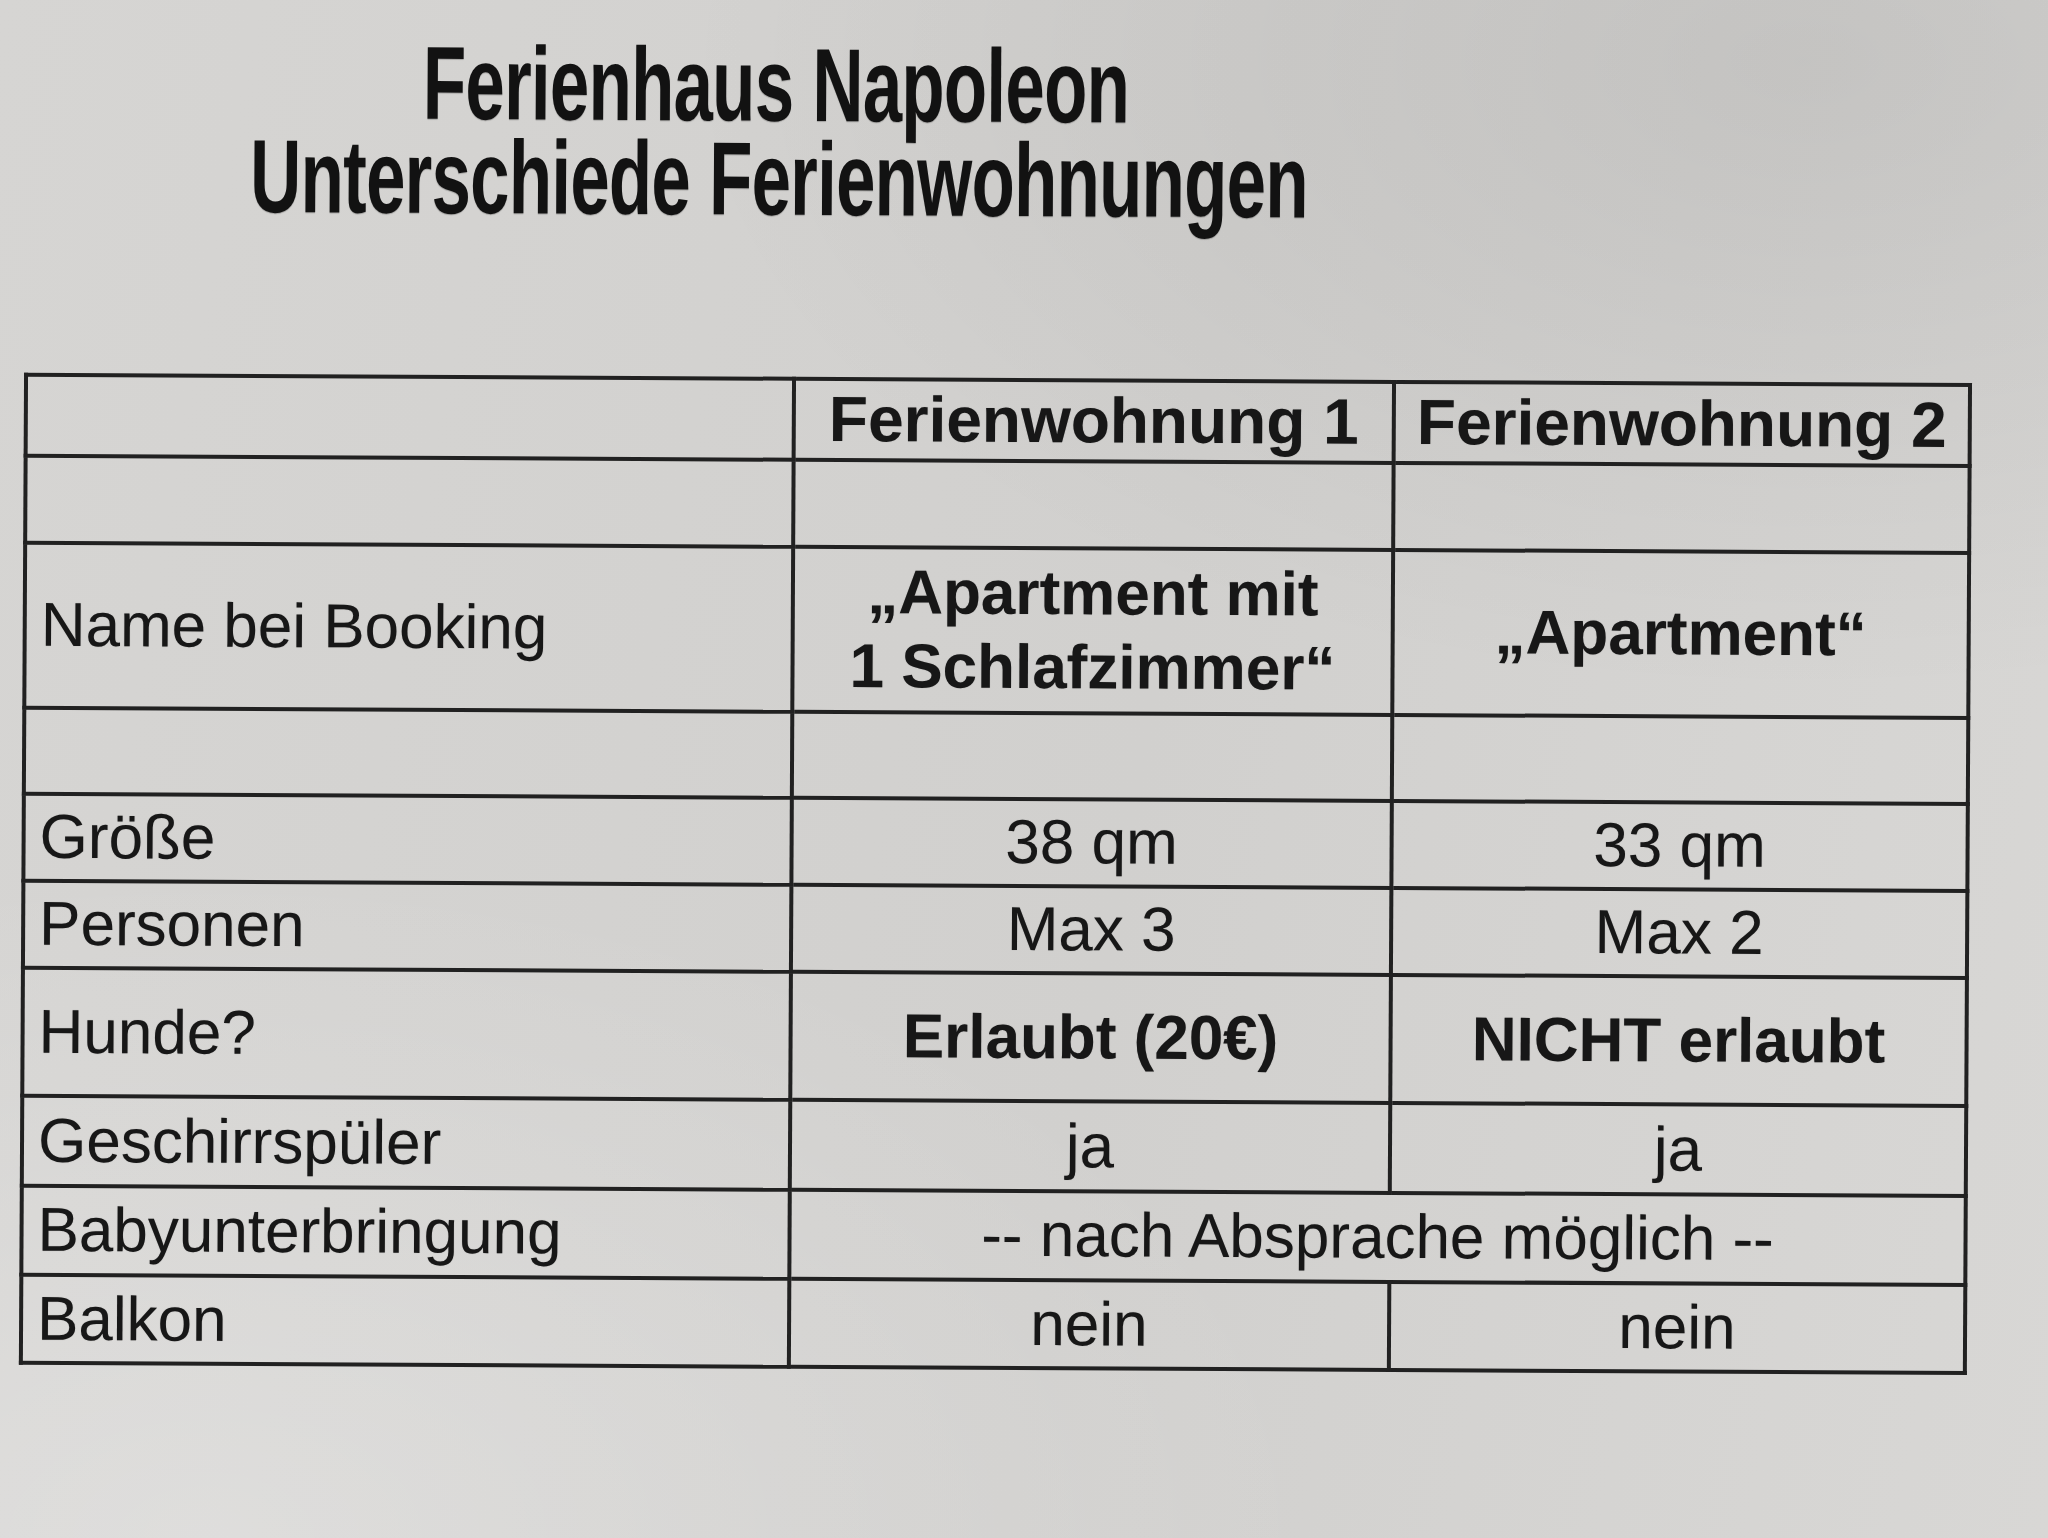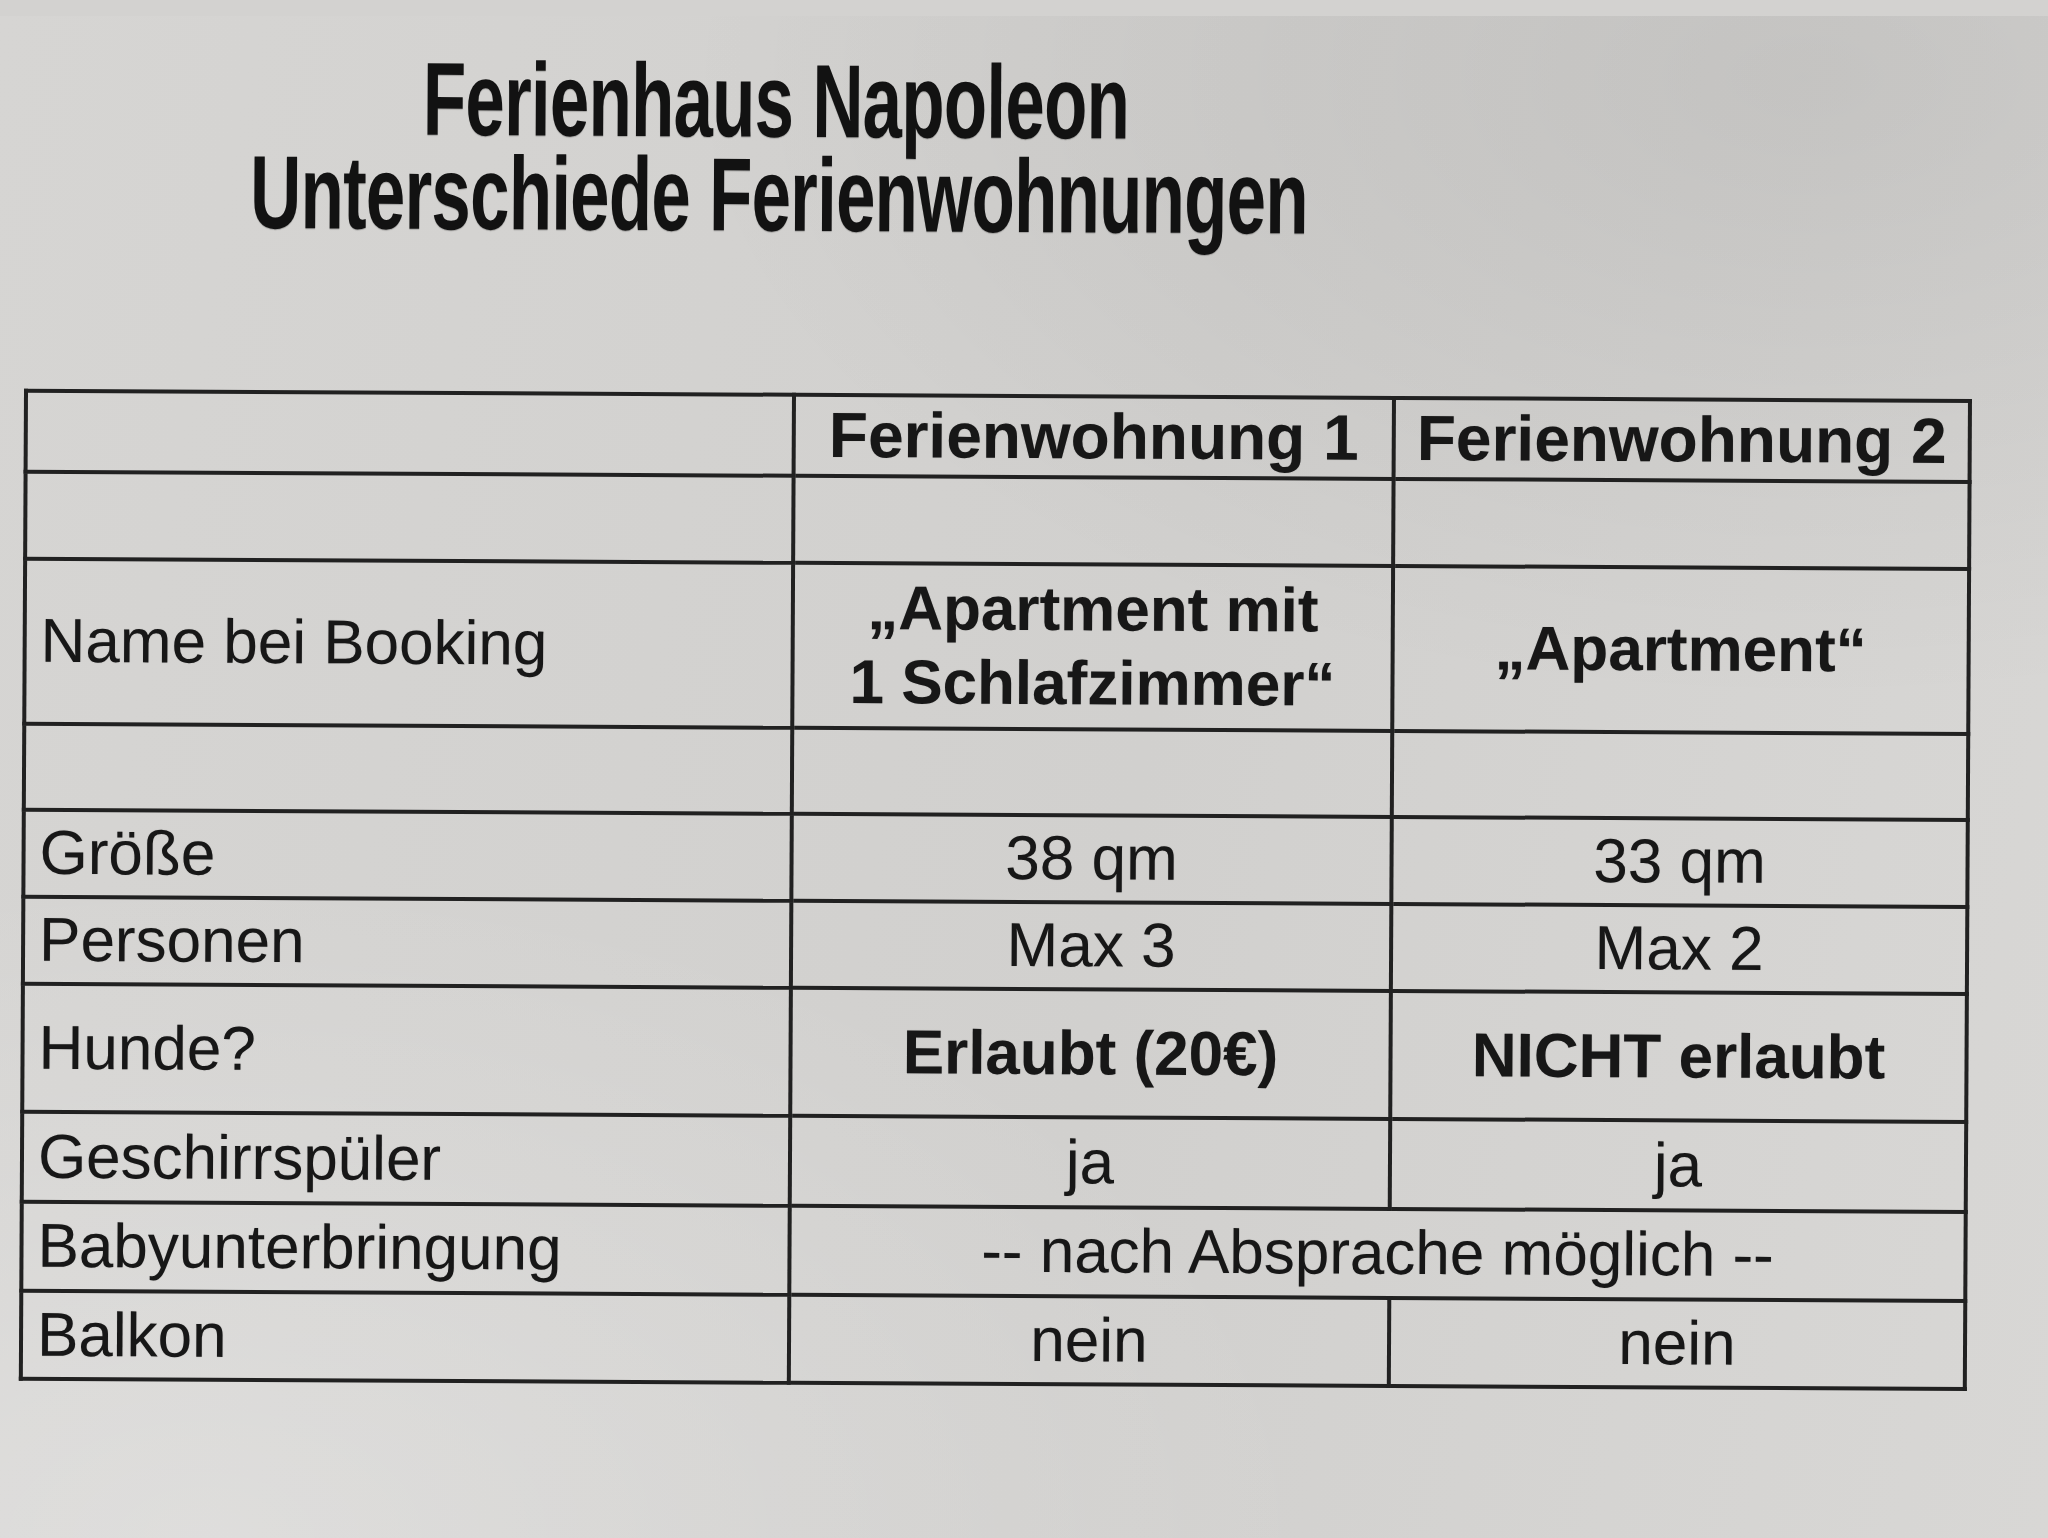--- a/index.html
+++ b/index.html
@@ -8,21 +8,20 @@
     background:#d3d2d0;
     font-family:"Liberation Sans",sans-serif;
     color:#1a1a1a;
   }
   .sheet{
     position:absolute;inset:0;
     background:
       radial-gradient(120% 90% at 88% 4%, rgba(0,0,0,.08), transparent 46%),
       radial-gradient(100% 80% at 10% 100%, rgba(255,255,255,.24), transparent 55%),
       linear-gradient(100deg,#d6d5d3,#d1d0ce 55%,#d8d7d5);
-    margin-top: 16px;
   }
   .tilt{position:absolute;inset:0;transform:rotate(.3deg);transform-origin:50% 50%;}
 
   
   .title{
     position:absolute;top:40px;left:0;width:1545px;
     text-align:center;font-weight:bold;font-size:104px;line-height:.9;
     letter-spacing:-1px;color:#121212;
   }
   .title .line{

